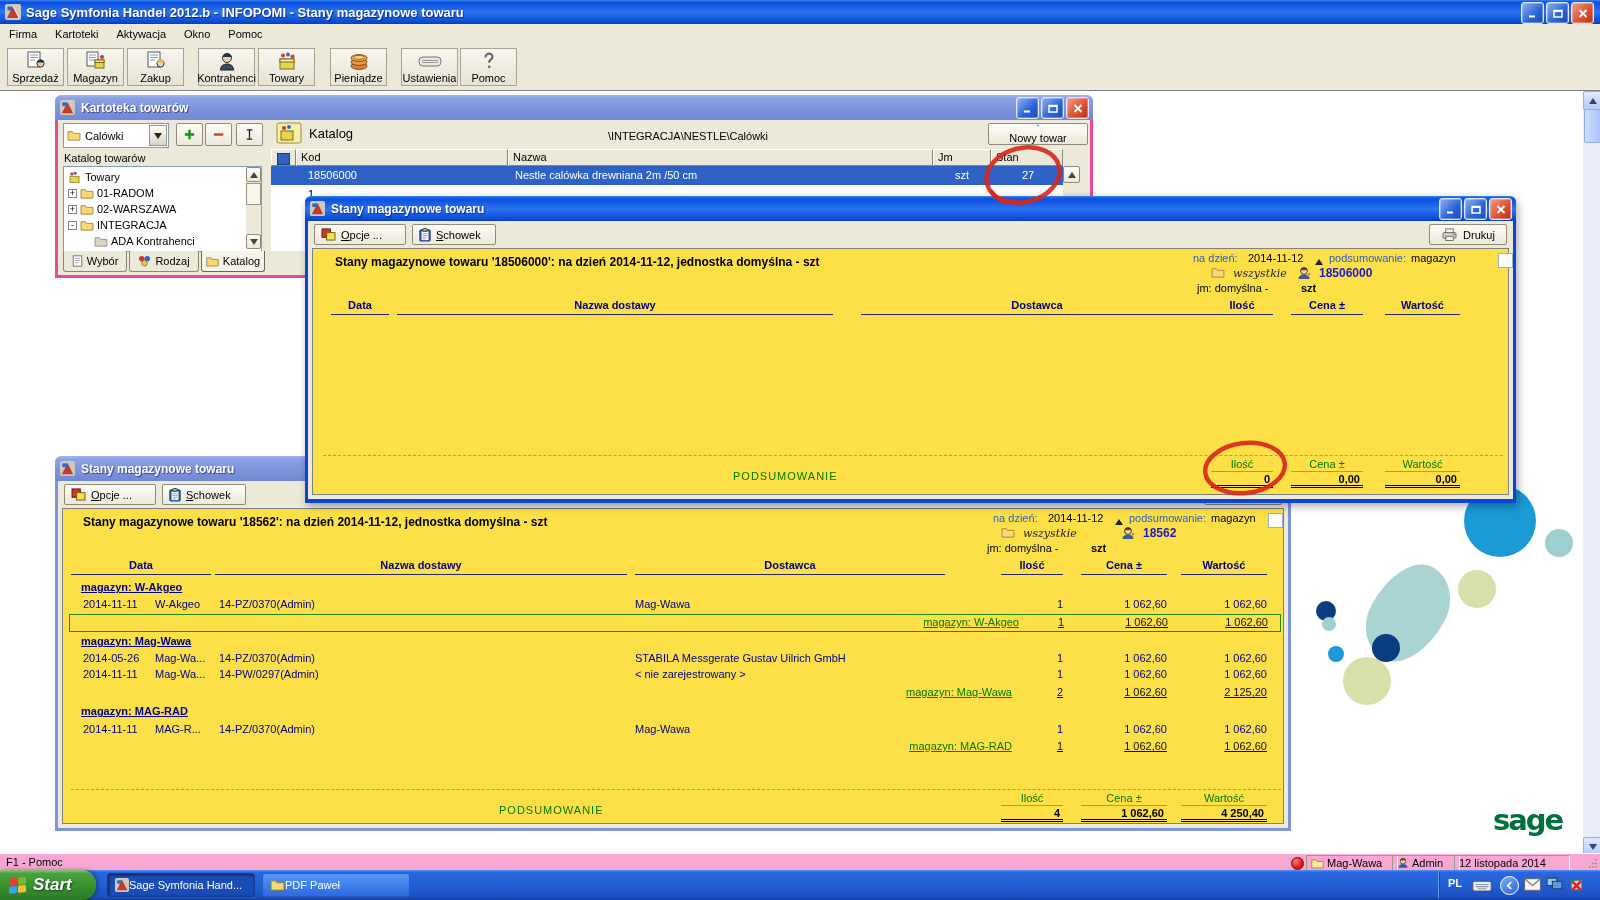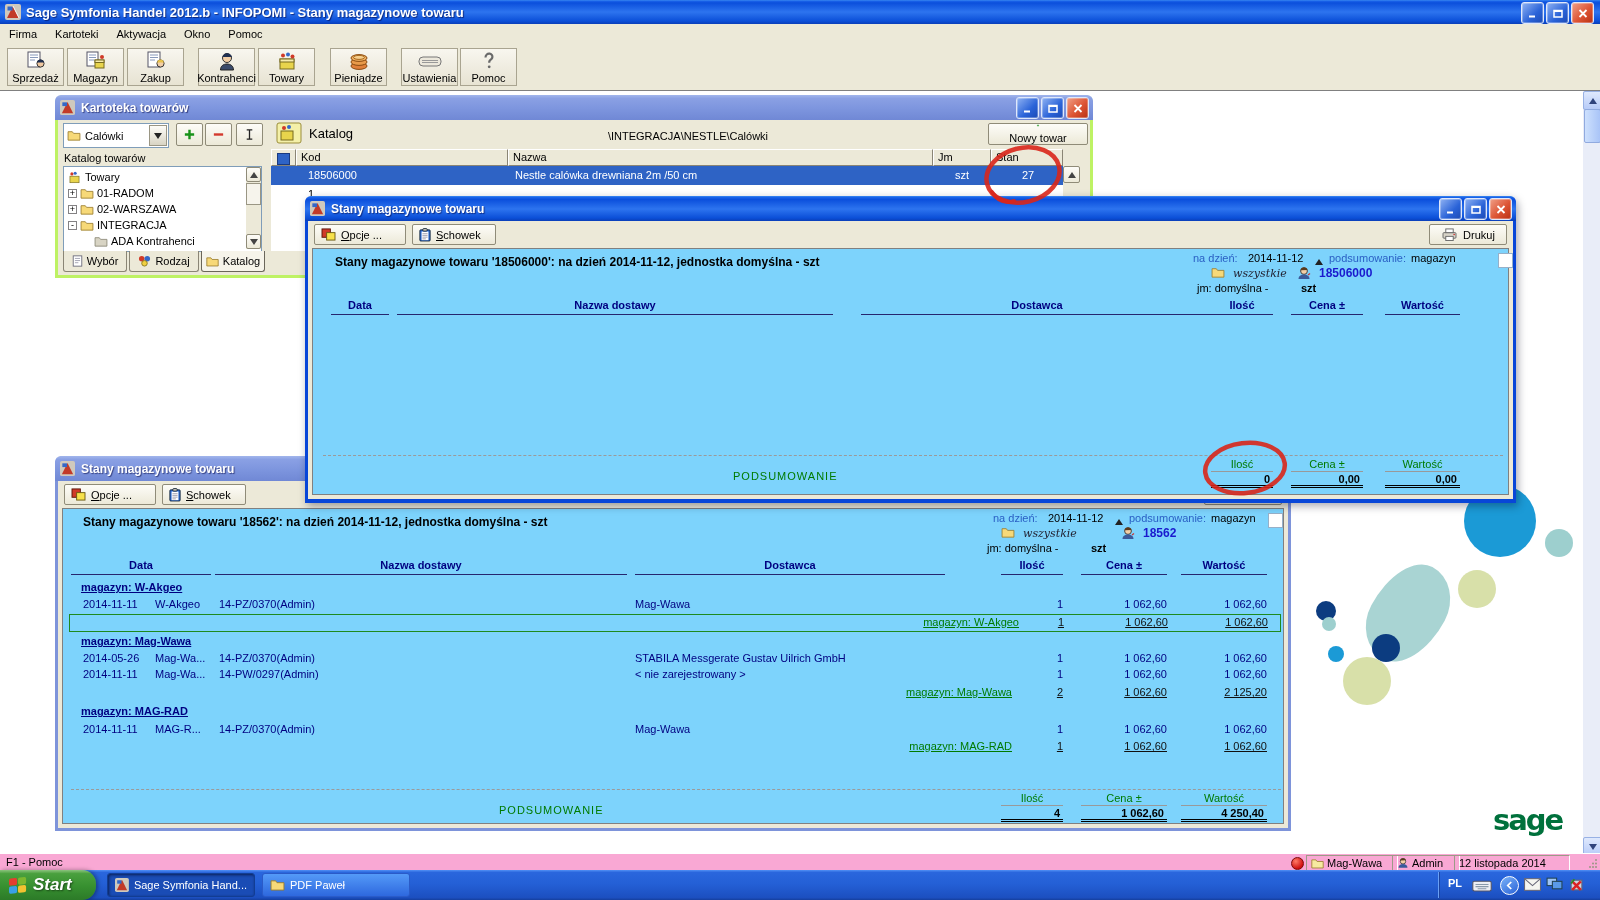--- a/index.html
+++ b/index.html
@@ -42,21 +42,21 @@
     display:flex;align-items:center;color:#fff;font-weight:bold;font-size:12px;
     text-shadow:1px 1px 1px rgba(0,0,60,.55);}
   .tbar-active{background:linear-gradient(180deg,#3b8af0 0%,#1961e8 6%,#0b4fdc 14%,#2d74ef 52%,#0b4fd8 88%,#0a3eb8 100%);}
   .tbar-inactive{background:linear-gradient(180deg,#a2b6ec 0%,#8aa0e4 14%,#7d95de 55%,#7088d5 100%);color:#f2f5fc;}
   .win-body{position:absolute;background:#ece9d8;}
 
   .xbtn{background:linear-gradient(#fdfcf8,#ece9d8);border:1px solid #8f8b78;border-radius:2px;
     display:flex;align-items:center;justify-content:center;gap:5px;box-sizing:border-box;}
   .mn::first-letter{text-decoration:underline;}
 
-  .content{position:absolute;background:#7dd3fc;border:1px solid #808080;}
+  .content{position:absolute;background:#fde047;border:1px solid #808080;}
 
   .hline{position:absolute;height:0;border-bottom:1px solid #26266e;}
   .dashline{position:absolute;height:0;border-top:1px dashed #9a9a9a;}
   .chk{position:absolute;width:13px;height:13px;background:#fff;border:1px solid #97b0c8;}
 
   .sumcol{position:absolute;height:30px;}
   .sumcol .lbl{display:block;text-align:center;color:#007a00;border-bottom:1px solid #999;padding-bottom:1px;}
   .sumcol .val{display:block;text-align:right;font-weight:bold;border-bottom:3px double #000;padding:1px 3px 0 0;}
 
   
@@ -93,21 +93,21 @@
   
   .statusbar{position:absolute;left:0;top:853px;width:1600px;height:17px;background:#f9a8d4;border-top:1px solid #fff;font-size:11px;}
   .sbpanel{position:absolute;top:1px;height:14px;border:1px solid;border-color:#9d9a87 #fff #fff #9d9a87;display:flex;align-items:center;gap:3px;padding:0 4px;}
   .taskbar{position:absolute;left:0;top:870px;width:1600px;height:30px;
     background:linear-gradient(180deg,#5290f5 0%,#2a66dd 8%,#2460d6 45%,#1c4fc0 92%,#153f9e 100%);}
   .start{position:absolute;left:0;top:0;width:96px;height:30px;border-radius:0 14px 14px 0;
     background:linear-gradient(180deg,#8cc47e 0%,#4aa03e 12%,#379030 55%,#2c7a28 100%);
     display:flex;align-items:center;gap:5px;padding-left:8px;box-sizing:border-box;
     color:#fff;font-weight:bold;font-style:italic;font-size:17px;text-shadow:1px 1px 2px rgba(0,0,0,.5);
     box-shadow:2px 0 4px rgba(0,0,0,.35);}
-  .task{position:absolute;top:3px;height:24px;border-radius:3px;display:flex;align-items:center;gap:5px;
+  .task{position:absolute;top:3px;height:24px;border-radius:3px;display:flex;align-items:center;
     padding:0 7px;box-sizing:border-box;color:#fff;font-size:11px;white-space:nowrap;overflow:hidden;}
   .task.active{background:#1a4cb5;box-shadow:inset 1px 1px 3px rgba(0,0,20,.6);border:1px solid #123d93;}
   .task.idle{background:linear-gradient(#549af8,#2e68de);border:1px solid #2a5bc8;}
 
   .bubble{position:absolute;border-radius:50%;}
   .sage-logo{position:absolute;font-weight:bold;font-size:29px;letter-spacing:-2px;color:#00713c;font-family:"DejaVu Sans",sans-serif;}
 </style>
 </head>
 <body>
 
@@ -239,21 +239,21 @@
     <div class="sb-track" style="left:1583px;top:0;height:763px;"></div>
     <div class="sb-btn" style="left:1583px;top:0;">
         <span class="tri-up-sb"></span>
       </div>
     <div class="sb-thumb" style="left:1584px;top:18px;height:32px;"></div>
     <div class="sb-btn" style="left:1583px;top:746px;">
         <span class="tri-dn"></span>
       </div>
   </div>
 
-  <div class="win" style="left:55px;top:95px;width:1038px;height:183px;background:#bef264;padding:0 3px 3px 3px;box-sizing:border-box;z-index:2;">
+  <div class="win" style="left:55px;top:95px;width:1038px;height:183px;background:#ec4899;padding:0 3px 3px 3px;box-sizing:border-box;z-index:2;">
     <div class="tbar tbar-inactive">
       <span style="margin-left:5px;display:flex;">
         <svg width="15" height="15" viewBox="0 0 16 16">
             <rect width="16" height="16" rx="2" fill="#cfc9bd"></rect>
             <path d="M2 14 L8 2 L14 14 Z" fill="#c23a28"></path>
             <rect x="2.5" y="2.5" width="5" height="4" fill="#3468c8"></rect>
           </svg>
       </span>
       <span style="margin-left:6px;">Kartoteka towarów</span>
       <span style="position:absolute;right:4px;top:2px;display:flex;">

